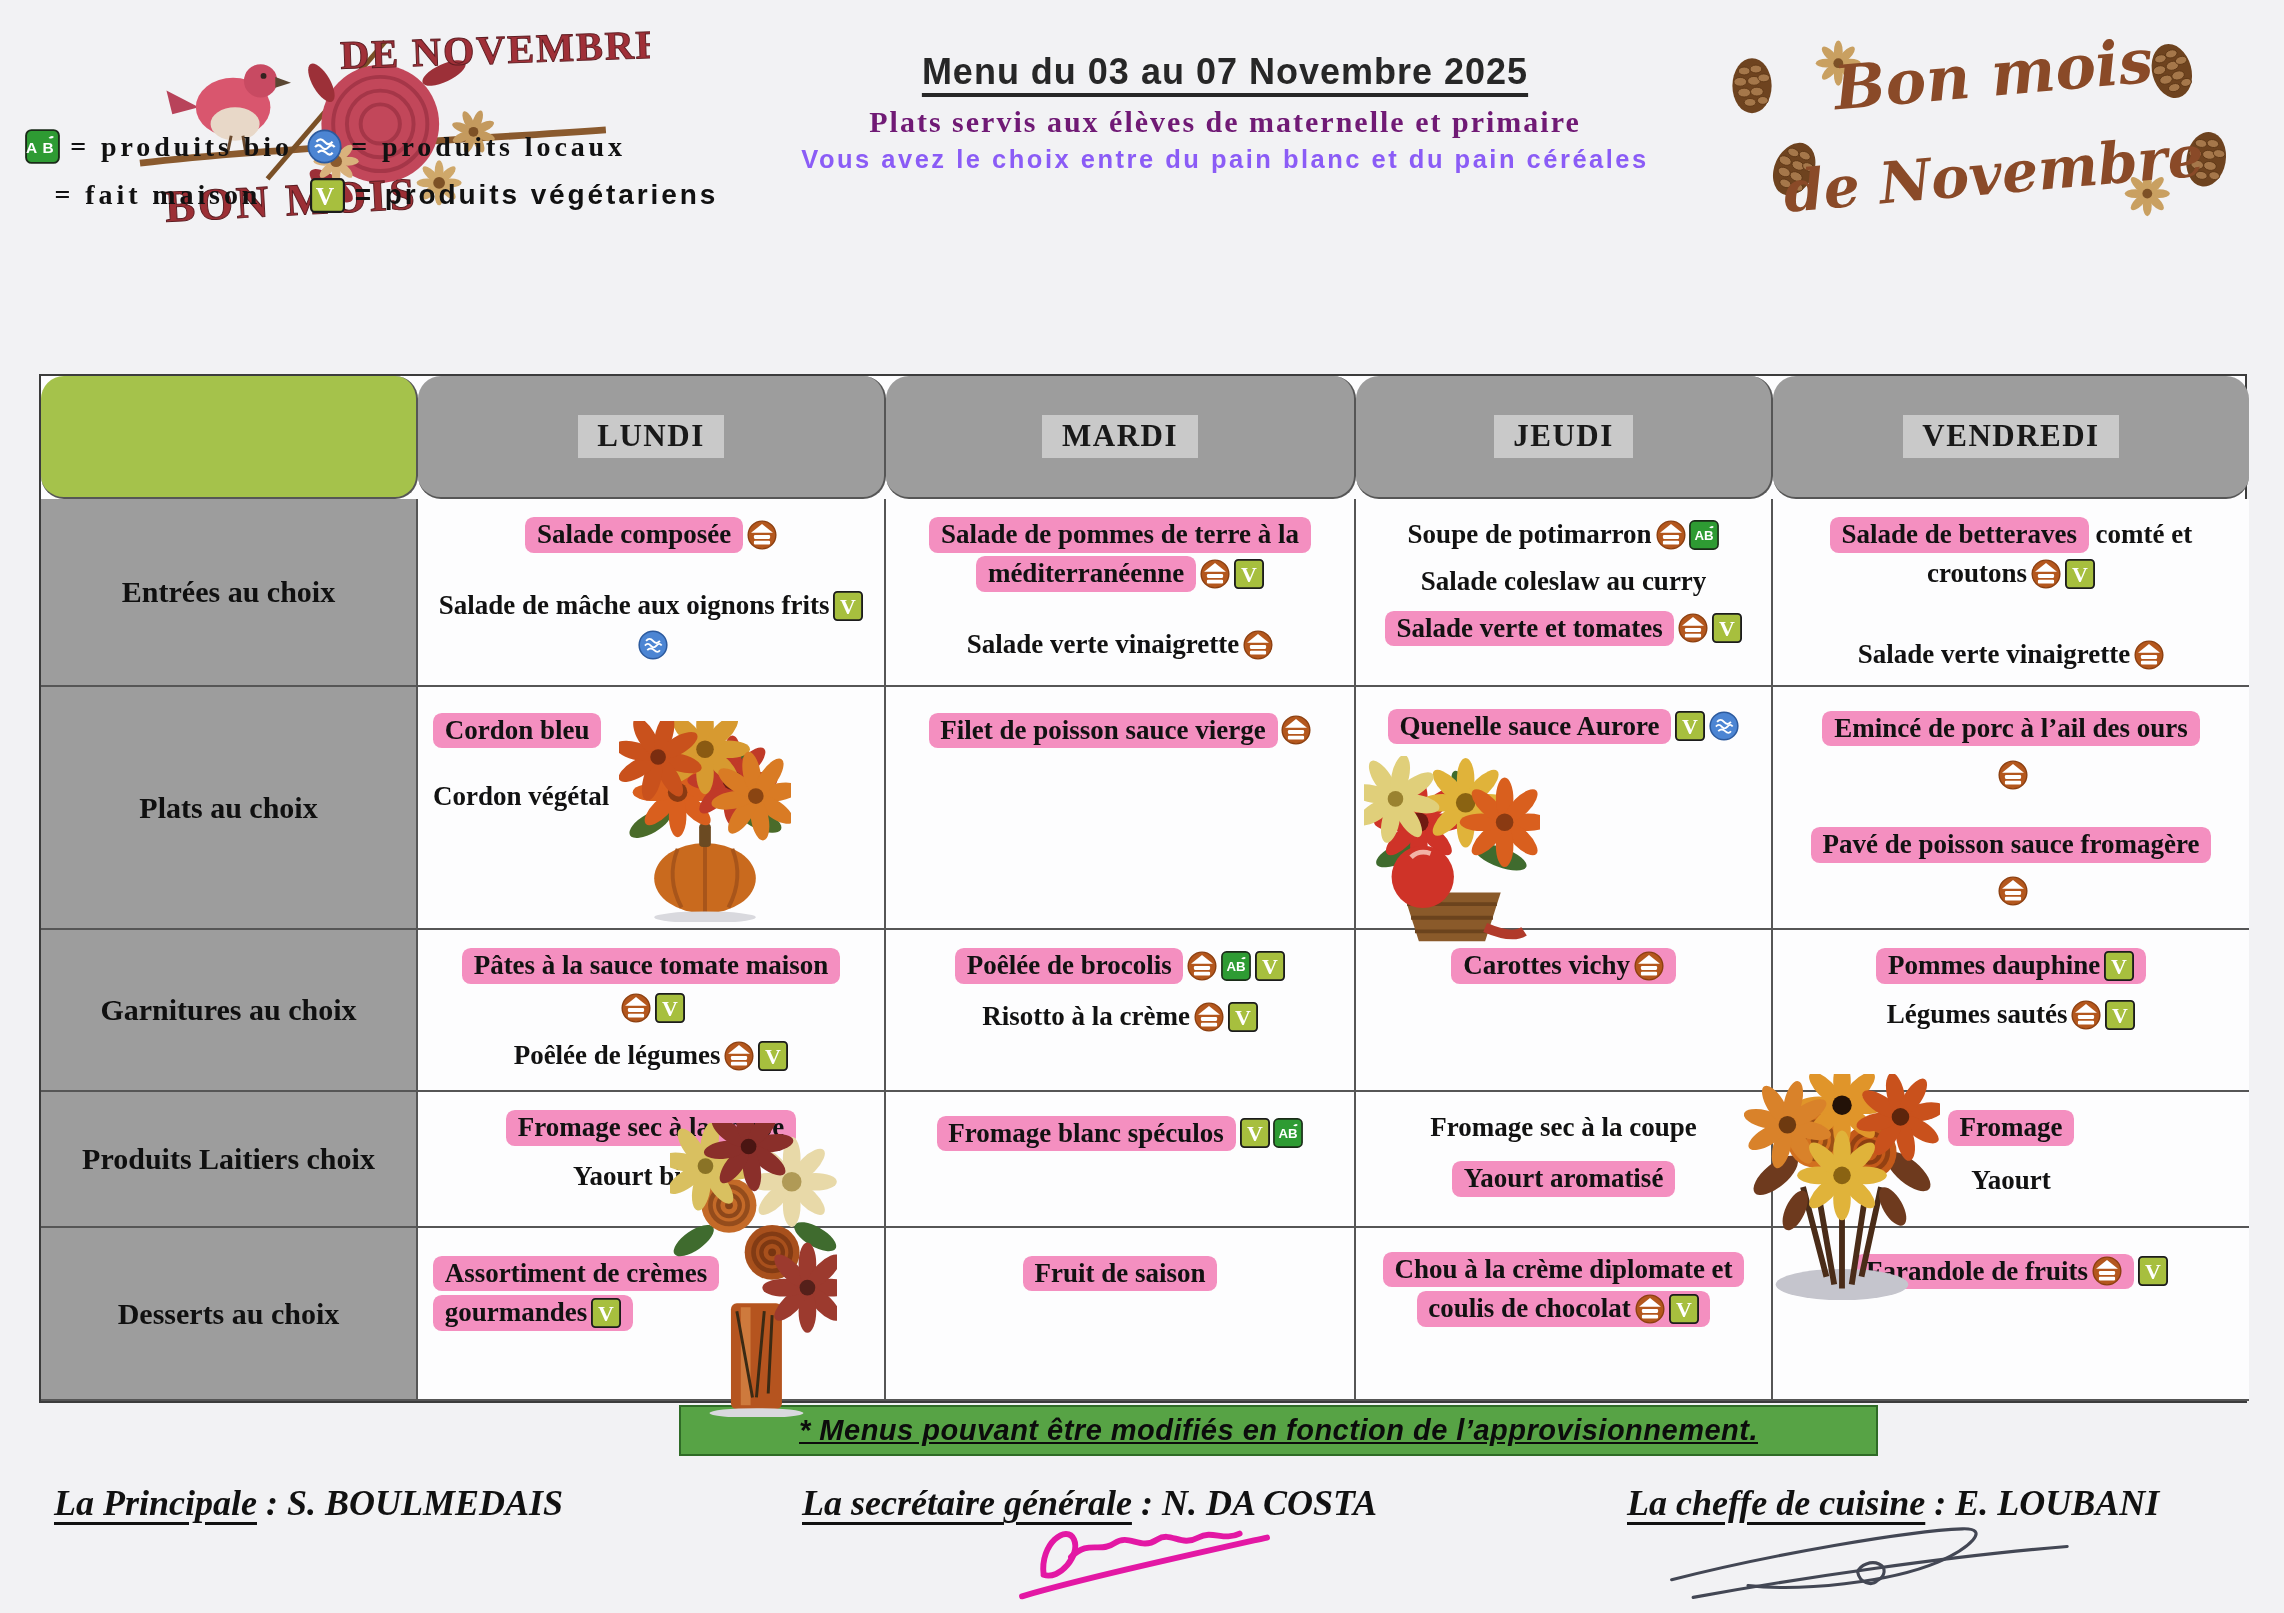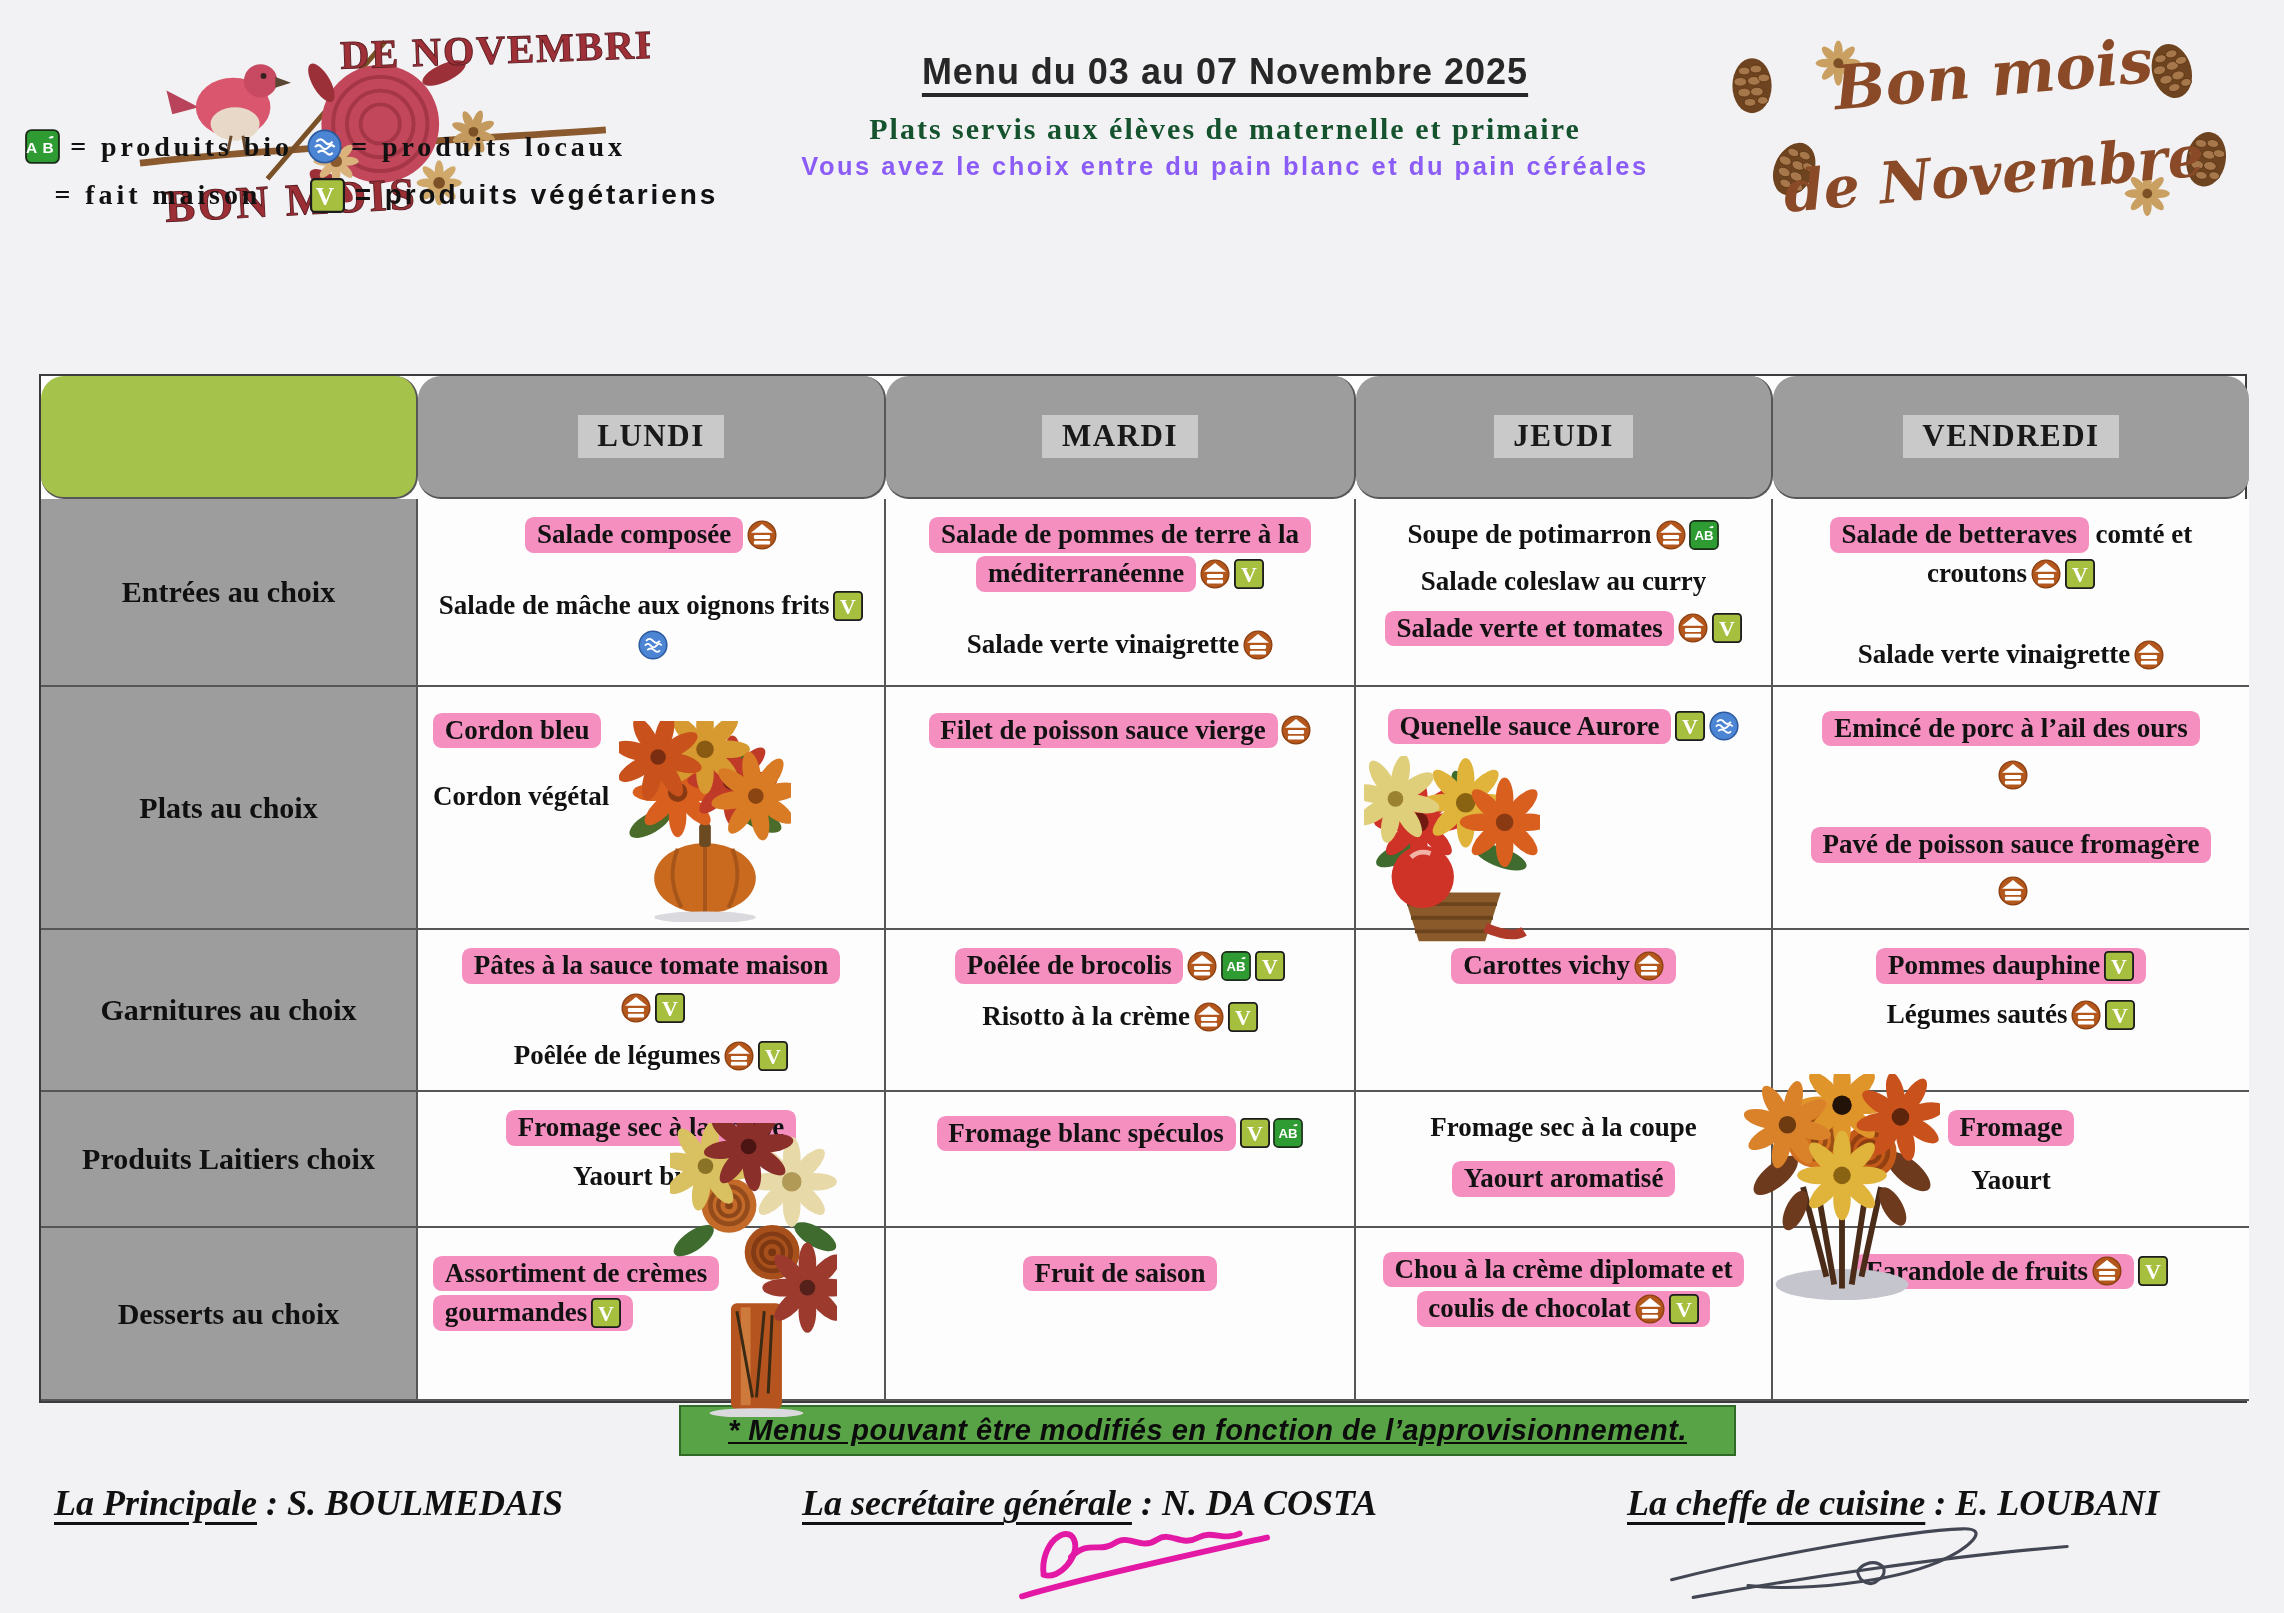--- a/index.html
+++ b/index.html
@@ -5,21 +5,21 @@
   html,body{margin:0;padding:0;background:#d8d8da;}
   .page{position:relative;width:2285px;height:1613px;background:#f2f2f4;overflow:hidden;
         font-family:"Liberation Serif",serif;color:#141414;}
   .abs{position:absolute;}
 
   
   .center-head{position:absolute;left:676px;top:51px;width:1098px;text-align:center;}
   .main-title{display:inline-block;font-family:"Liberation Sans",sans-serif;font-weight:bold;
               font-size:36px;letter-spacing:1px;color:#272727;text-decoration:underline;
               text-decoration-thickness:3.9px;text-underline-offset:8.8px;}
-  .sub-red{margin-top:19px;font-weight:bold;font-size:30px;letter-spacing:2px;color:#14532d;}
+  .sub-red{margin-top:12px;font-weight:bold;font-size:30px;letter-spacing:2px;color:#701a75;}
   .sub-black{margin-top:5.9px;font-family:"Liberation Sans",sans-serif;font-size:25.5px;
              font-weight:600;letter-spacing:2.5px;color:#8b5cf6;}
 
   .legend{position:absolute;left:21.6px;top:129px;width:784px;font-size:28px;font-weight:bold;
           letter-spacing:3.9px;color:#111;}
   .legend .row{display:flex;align-items:center;gap:9.8px;margin-bottom:13.7px;}
   .legend .ic{width:35px;height:35px;flex:0 0 auto;}
   .legend .lbl2{font-family:"Liberation Sans",sans-serif;font-weight:bold;letter-spacing:2.9px;}
 
   
@@ -40,21 +40,21 @@
         text-align:center;gap:32px;padding:15.7px 11.8px 9.8px;}
   .cell.left{align-items:flex-start;text-align:left;padding-left:15px;}
   .item{font-weight:bold;font-size:27px;line-height:1.45;color:#121212;}
   .hl{background:#f48fc0;border-radius:8.8px;padding:2px 11.8px 3.9px;
       -webkit-box-decoration-break:clone;box-decoration-break:clone;}
   .ic{width:30px;height:30px;vertical-align:-6.9px;margin-left:3.9px;display:inline-block;}
   .icline{margin-top:2px;}
   .narrow{max-width:304px;}
 
   
-  .note-bar{position:absolute;left:679px;top:1405px;width:1057px;height:51px;
+  .note-bar{position:absolute;left:679px;top:1405px;width:1199px;height:51px;
       background:#57a345;border:2px solid #2f6b26;box-sizing:border-box;
       display:flex;align-items:center;justify-content:center;}
   .note-bar span{font-family:"Liberation Sans",sans-serif;font-weight:bold;font-style:italic;
       font-size:29px;color:#0c0c0c;text-decoration:underline;letter-spacing:0.5px;}
   .sig{position:absolute;top:1482px;font-style:italic;font-weight:bold;font-size:36px;color:#111;}
   .sig .u{text-decoration:underline;text-decoration-thickness:2.9px;text-underline-offset:6.9px;}
 
   
   .banner{position:absolute;}
 </style>

